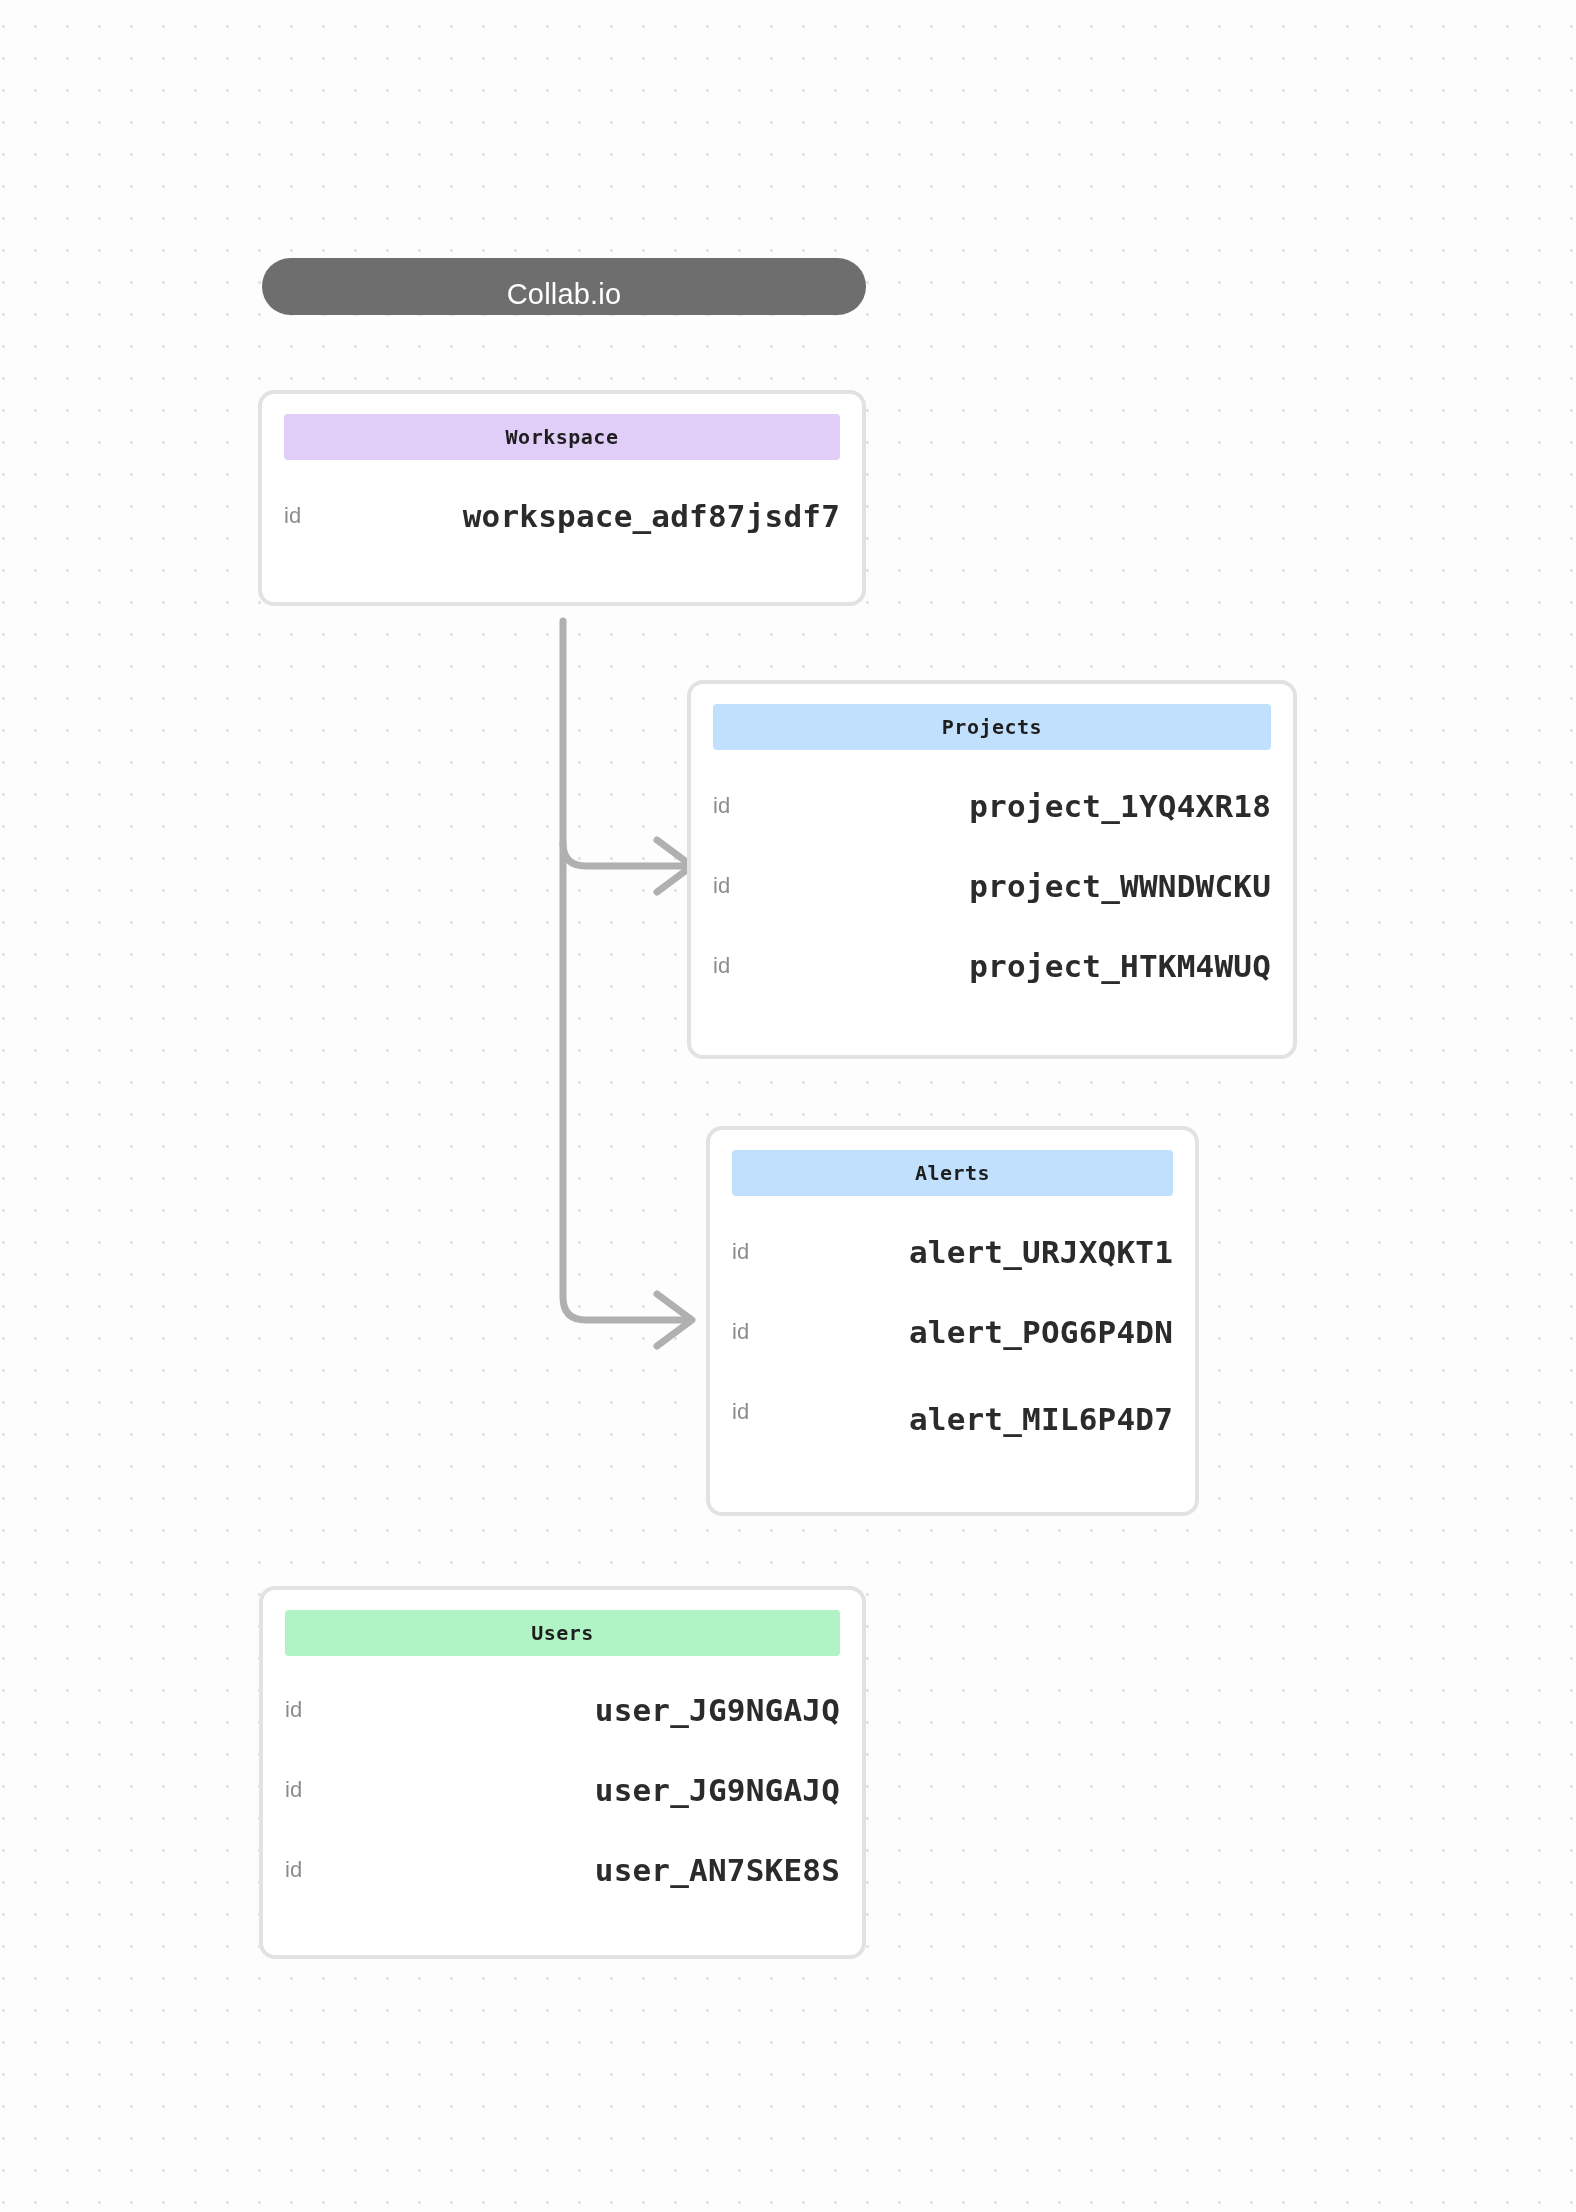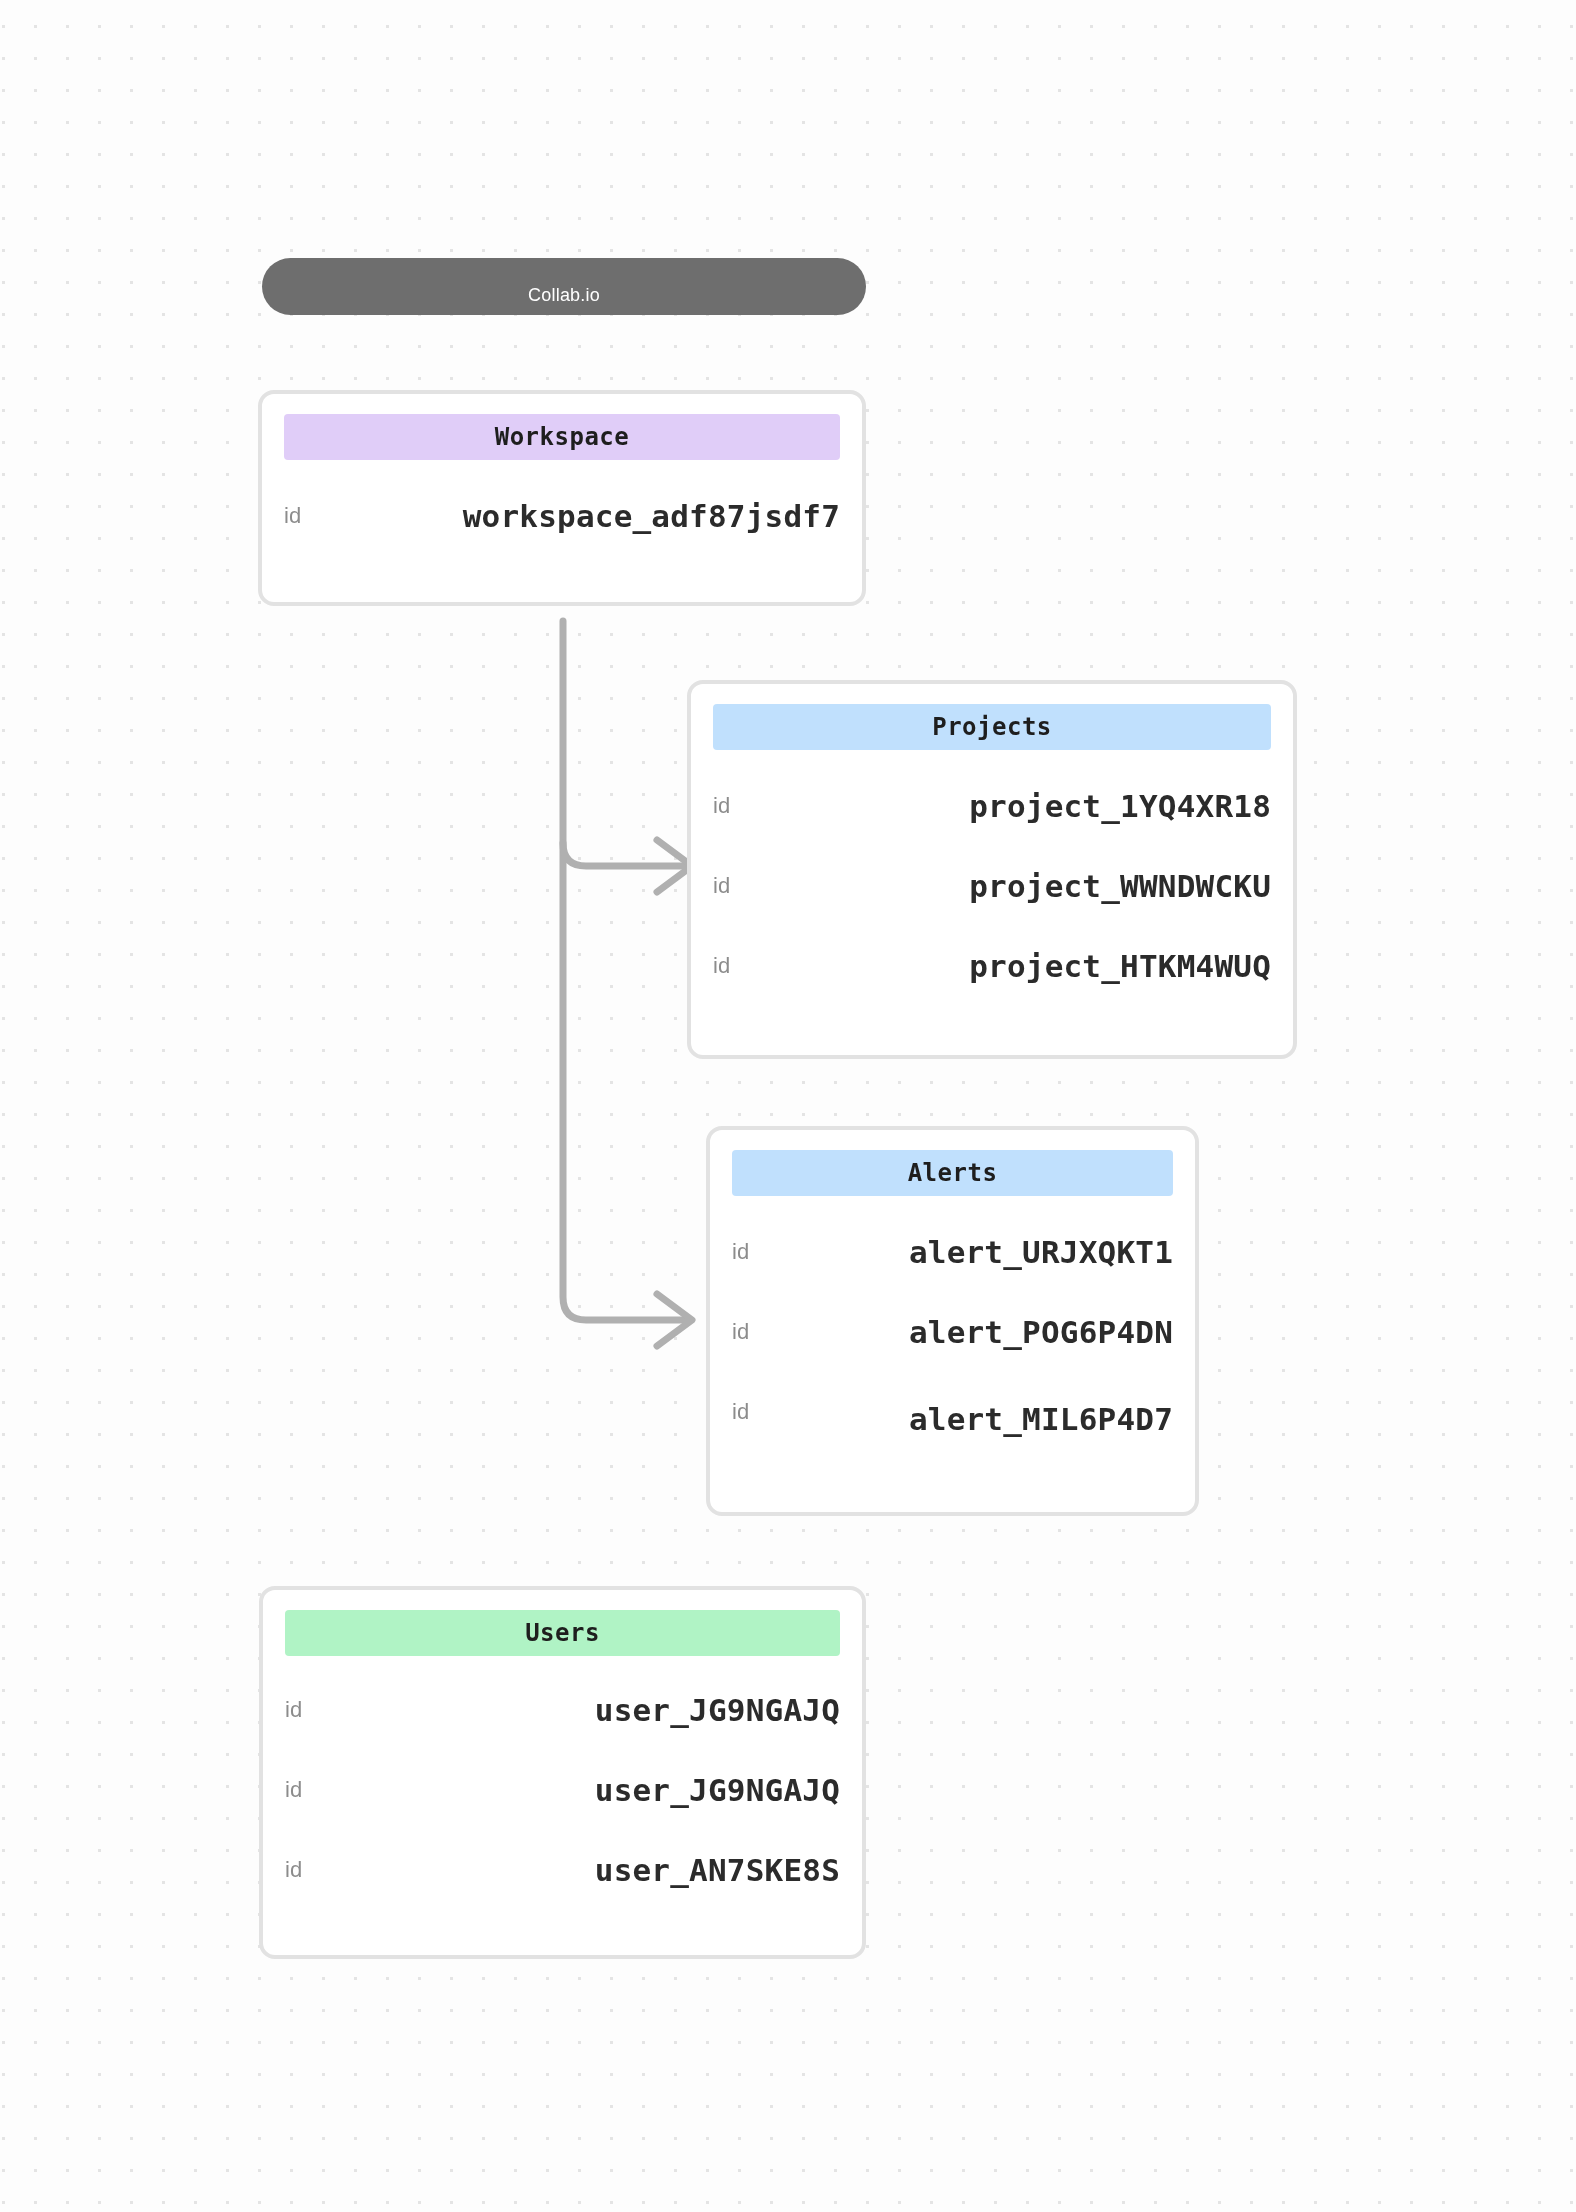--- a/index.html
+++ b/index.html
@@ -45,21 +45,21 @@
     width: 604px;
     height: 57px;
     border-radius: 28.5px;
     background: #6e6e6e;
     display: flex;
     align-items: center;
     justify-content: center;
   }
   .title-pill .title-text {
     color: #ffffff;
-    font-size: 18px;
+    font-size: 29px;
     font-family: "Liberation Sans", sans-serif;
     letter-spacing: 0.2px;
     line-height: 1;
     margin-top: 16px;
   }
 
   
   .entity {
     position: absolute;
     box-sizing: border-box;
@@ -75,21 +75,21 @@
     right: 22px;
     top: 20px;
     height: 46px;
     border-radius: 4px;
     display: flex;
     align-items: center;
     justify-content: center;
   }
   .entity-header .entity-title {
     font-family: "DejaVu Sans Mono", "Liberation Mono", monospace;
-    font-size: 24px;
+    font-size: 20px;
     font-weight: 700;
     color: #1e1e1e;
     letter-spacing: 0.5px;
     line-height: 1;
   }
 
   .rows {
     position: absolute;
     left: 22px;
     right: 22px;

